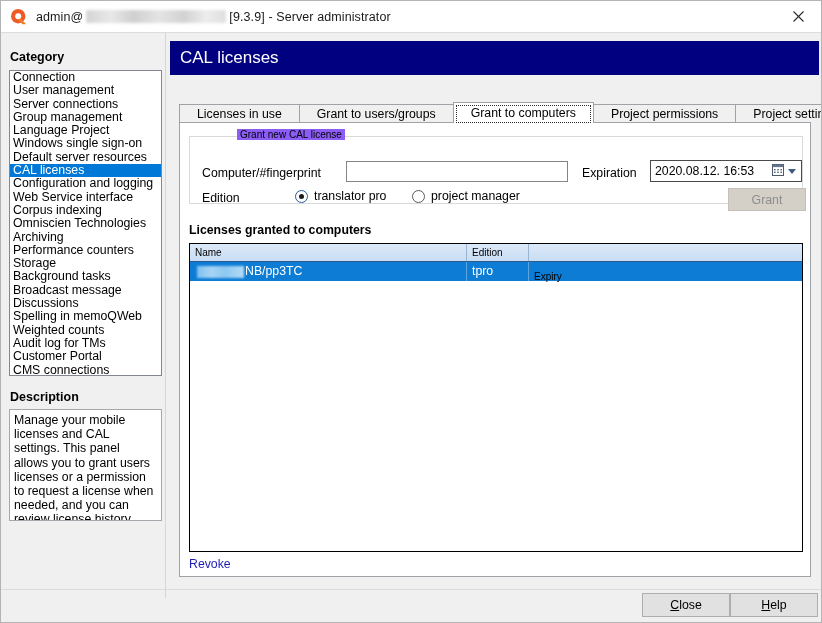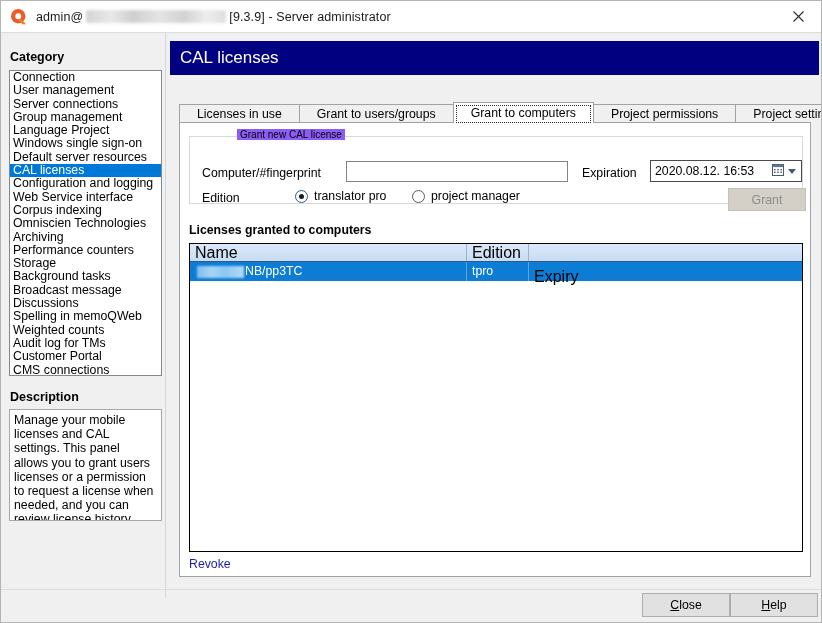--- a/index.html
+++ b/index.html
@@ -290,21 +290,21 @@
   .grid-head {
     display: flex;
     height: 18px;
     background: linear-gradient(180deg, #dceafa 0%, #c8dcf2 100%);
     border-bottom: 1px solid #2d5a8e;
   }
   .gh-cell {
     height: 17px;
     line-height: 17px;
     padding-left: 5px;
-    font-size: 16px;
+    font-size: 10px;
     border-right: 1px solid #9ab4d0;
     overflow: hidden;
     white-space: nowrap;
   }
   .gh-cell:last-child { border-right: none; }
   .grid-row {
     display: flex;
     height: 19px;
     background: #0c7cd5;
     color: #ffffff;

